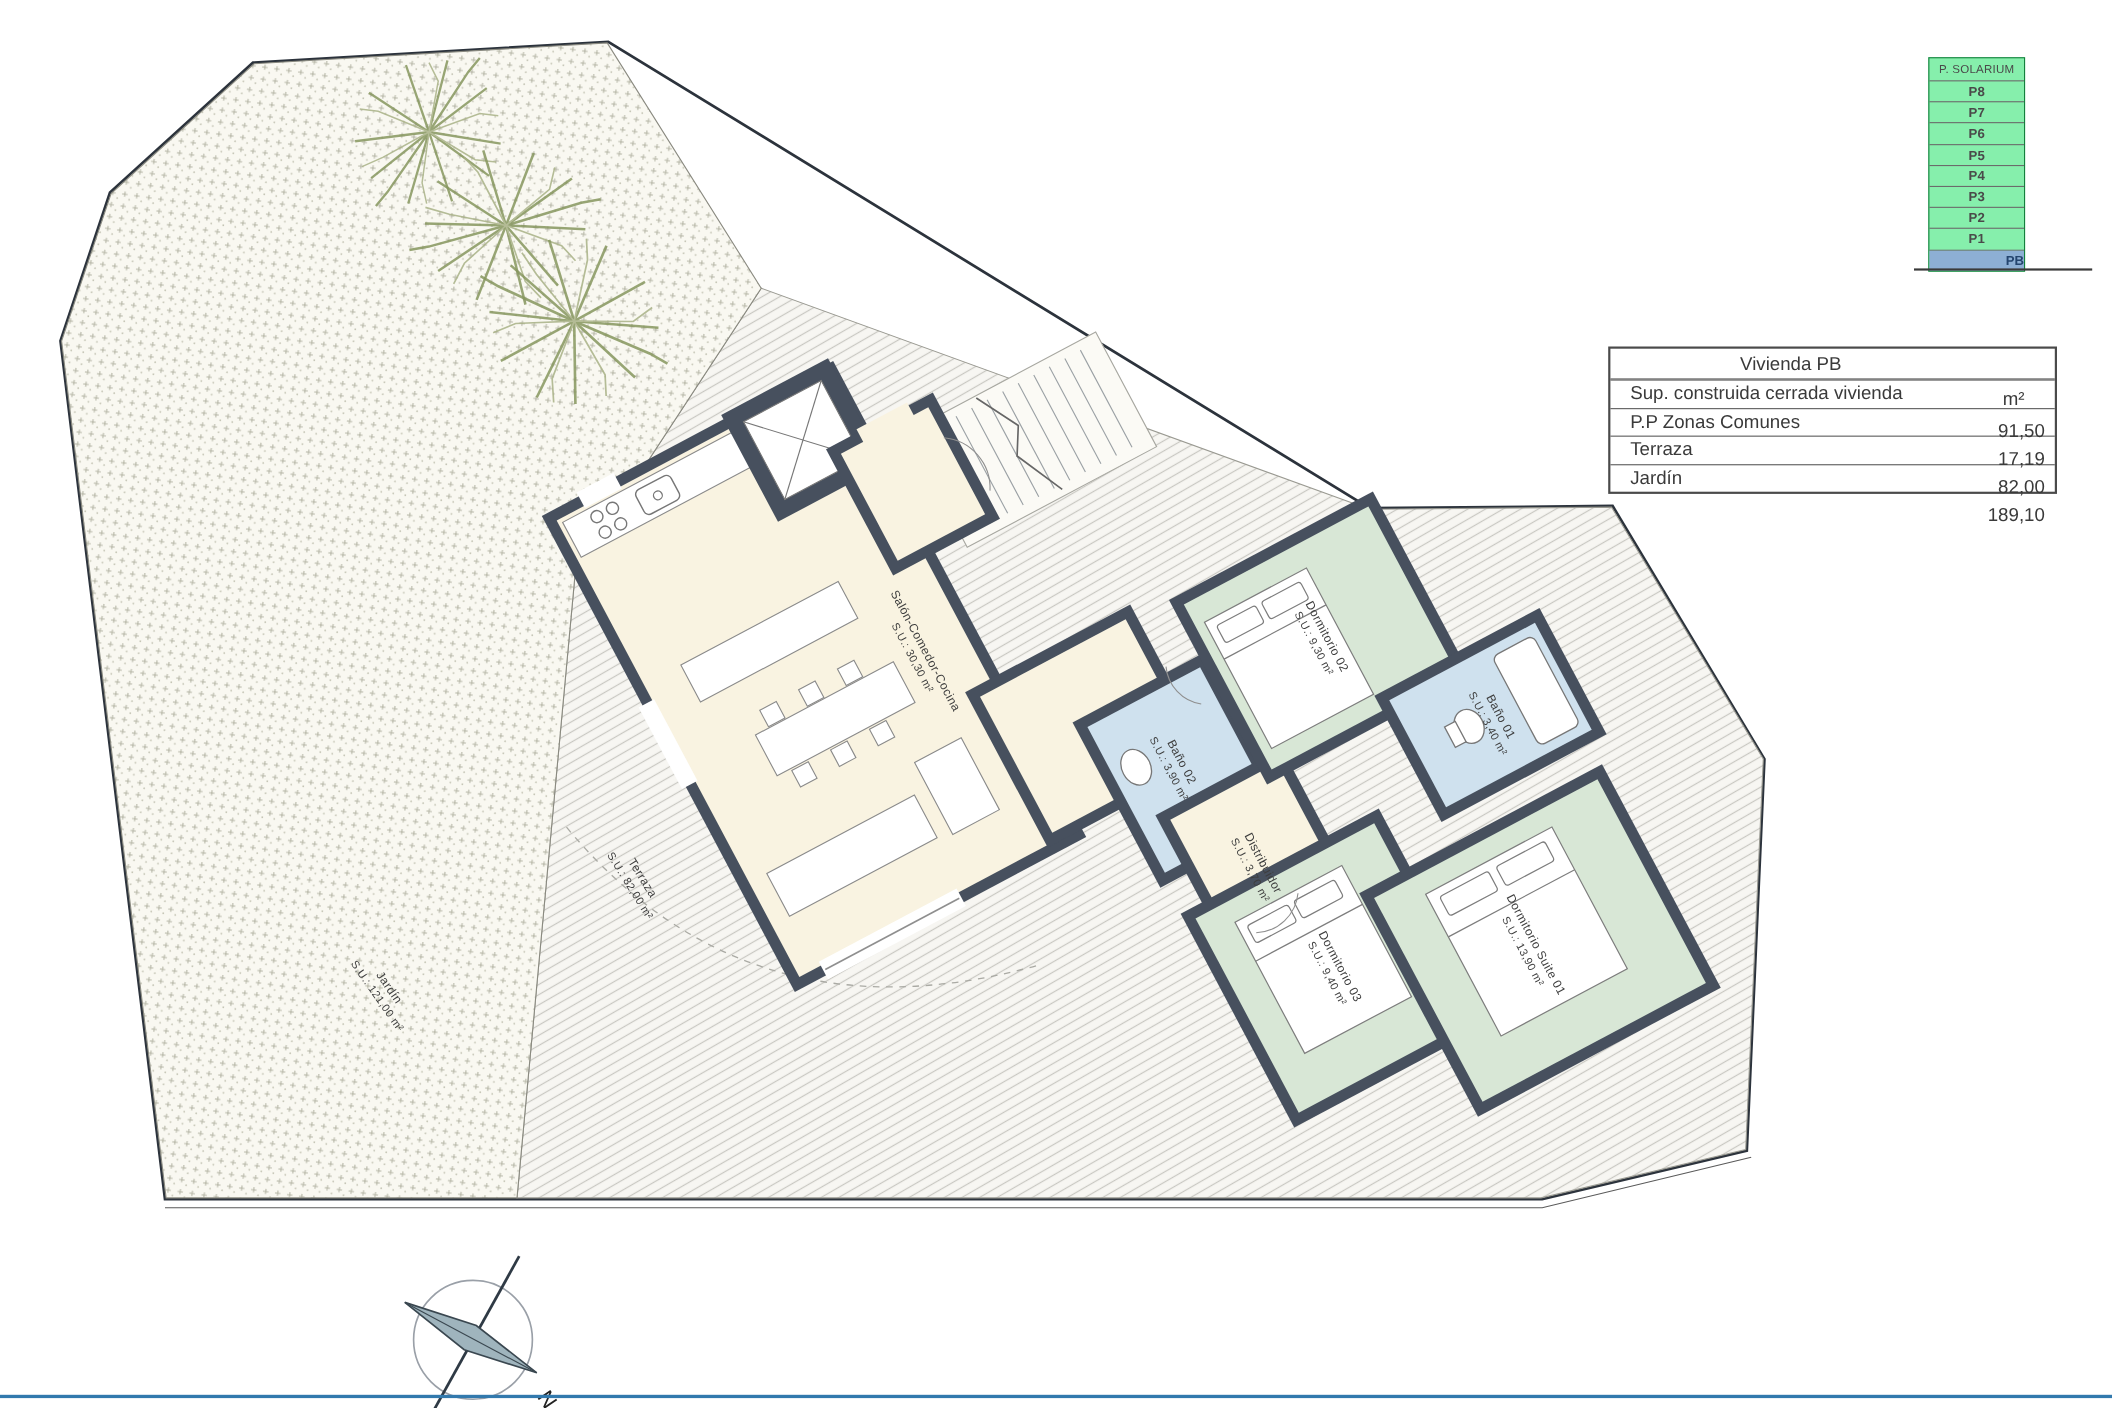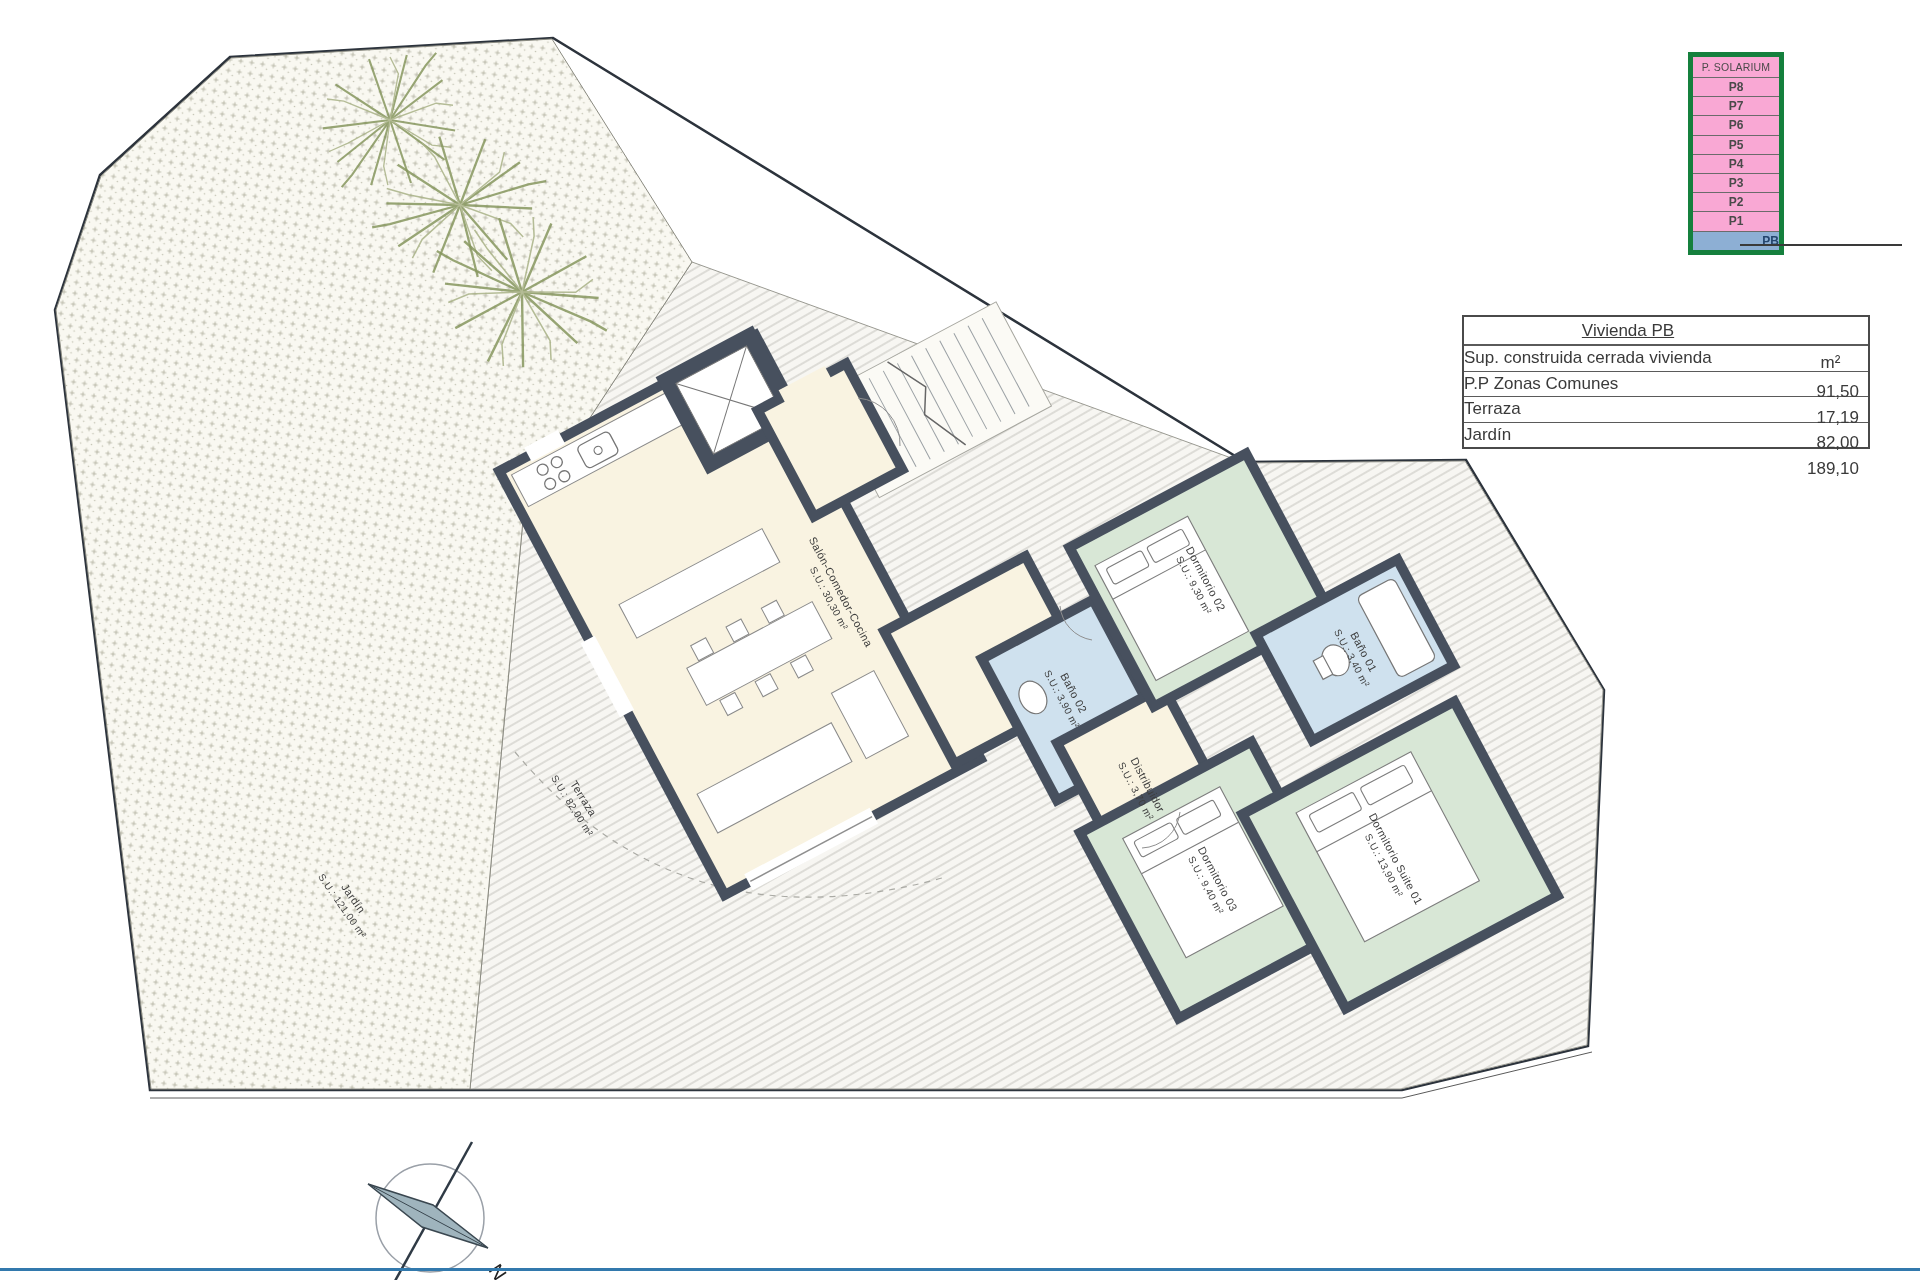--- a/index.html
+++ b/index.html
@@ -10,37 +10,37 @@
 
   
   .plan-label{position:absolute;display:flex;flex-direction:column;align-items:center;
     transform:translate(-50%,-50%) rotate(var(--rot,62deg));
     white-space:nowrap;color:#3e3e3e;text-align:center;line-height:1.3;
     letter-spacing:.4px;pointer-events:none;}
   .plan-label .l1{font-size:11px;}
   .plan-label .l2{font-size:10px;}
 
   
-  .floor-stack{position:absolute;left:1688px;top:52px;width:86px;
-    border:5px solid #15803d;background:#f9a8d4;font-size:12px;color:#4a4a4a;}
+  .floor-stack{position:absolute;left:1753px;top:52px;width:86px;
+    border:1px solid #15803d;background:#86efac;font-size:12px;color:#4a4a4a;}
   .floor-stack .hd{height:20px;line-height:20px;text-align:center;font-size:10.5px;
     border-bottom:1px solid #6b6b6b;letter-spacing:.2px;}
   .floor-stack .fr{height:18.2px;line-height:18.2px;text-align:center;
     border-bottom:1px solid #6b6b6b;cursor:pointer;font-weight:bold;}
   .floor-stack .fr:last-child{border-bottom:none;}
   .floor-stack .fr.active{background:#8dafd4;color:#24456e;text-align:right;}
   .ground-line{position:absolute;left:1740px;top:244px;width:162px;height:2px;background:#3a3a3a;}
 
   
   .area-table{position:absolute;left:1462px;top:315px;width:404px;
     border:2px solid #4a4a4a;background:#fff;font-size:17px;color:#3a3a3a;}
   .area-table .row{display:flex;border-top:1.5px solid #5a5a5a;height:24.5px;align-items:center;}
   .area-table .row.hdr{border-top:none;height:27px;border-bottom:.5px solid #5a5a5a;}
-  .area-table .c1{flex:1 1 auto;padding-left:0;}
-  .area-table .row.hdr .c1{text-align:center;padding-left:0;text-decoration:underline;}
+  .area-table .c1{flex:1 1 auto;padding-left:18px;}
+  .area-table .row.hdr .c1{text-align:center;padding-left:0;}
   .area-table .c2{width:76px;border-left:1.5px solid #5a5a5a;text-align:right;
     padding-right:9px;box-sizing:border-box;align-self:stretch;display:flex;
     align-items:center;justify-content:flex-end;margin-top:46px;}
   .area-table .row.hdr .c2{justify-content:center;padding-right:0;}
 
   
   .bottom-line{position:absolute;left:0;top:1268px;width:1920px;height:3px;background:#3279ad;}
 </style>
 </head>
 <body>

